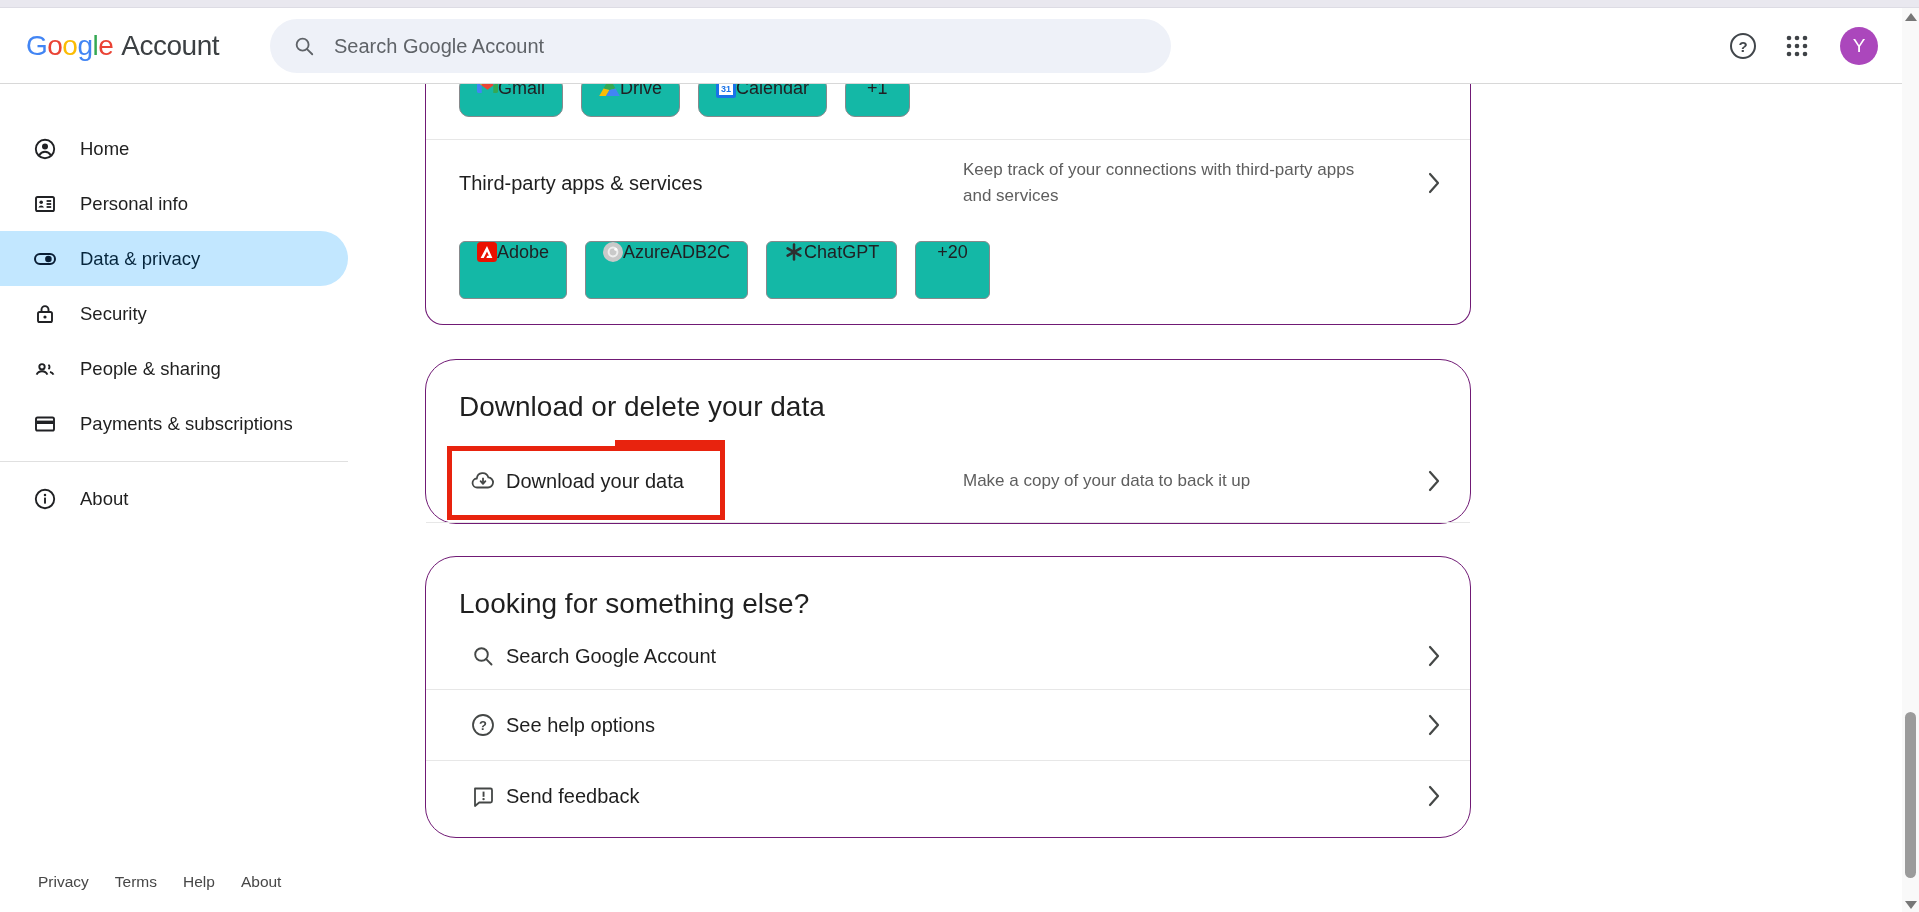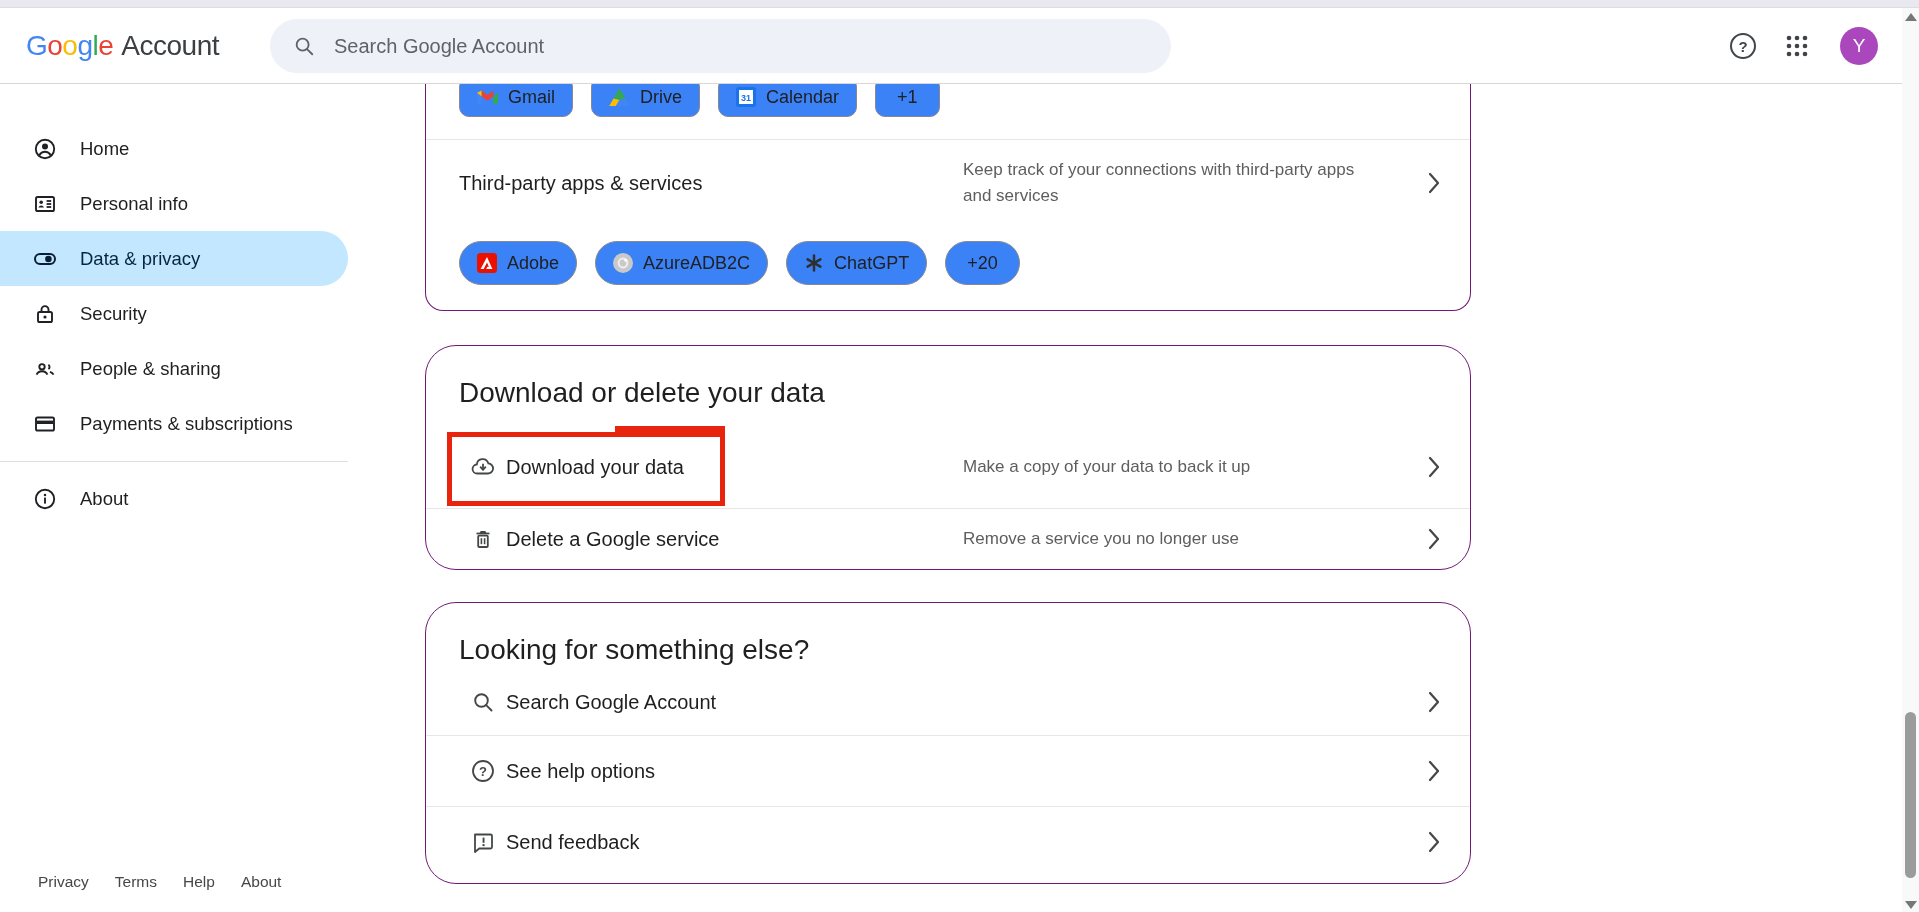--- a/index.html
+++ b/index.html
@@ -42,24 +42,24 @@
 
   
   .main{ position:absolute; left:425px; top:84px; width:1046px; z-index:5; }
   .card{ background:#fff; border:1px solid #701a75; border-radius:31px; position:relative; }
   .card.first{ border-top:none; border-radius:0 0 18px 18px; overflow:hidden; }
   .divider{ height:1px; background:#e7e7e7; }
 
   .chip-row{ display:flex; gap:18px; align-items:center; }
   .chip-row.r1{ margin:-7px 0 22px 33px; }
   .chip-row.r2{ margin:15px 0 25px 33px; }
-  .chip{ display:flex; align-items:center; gap:10px; border:1px solid #87898c;
+  .chip{ display:flex; align-items:flex-start; border:1px solid #87898c;
     border-radius:10px; padding:0 17px; height:40px; font-size:18px; font-weight:500;
-    color:#202124; cursor:pointer; background:#3b82f6; white-space:nowrap; }
-  .chip-row.r2 .chip{ height:44px; border-radius:22px; }
+    color:#202124; cursor:pointer; background:#14b8a6; white-space:nowrap; }
+  .chip-row.r2 .chip{ height:58px; border-radius:6px; }
   .chip.more{ padding:0 21px; }
 
   .link-row{ display:flex; align-items:center; padding:0 30px 0 44px; position:relative; cursor:pointer; }
   .link-row .ricon{ width:26px; height:26px; display:flex; align-items:center; justify-content:center; flex:none; }
   .link-row .rlabel{ margin-left:10px; font-size:20px; color:#1f1f1f; }
   .link-row .rdesc{ position:absolute; left:537px; width:420px; font-size:17px;
     color:#5e5e5e; line-height:1.55; }
   .link-row .chev{ margin-left:auto; display:flex; }
 
   .tp-row{ height:86px; }
@@ -321,38 +321,20 @@
       <span class="rdesc" style="width:460px">Make a copy of your data to back it up</span>
       <span class="chev">
         <svg width="12" height="22" viewBox="0 0 12 22">
             <path d="M2 2l8 9-8 9" fill="none" stroke="#444746" stroke-width="2.2" stroke-linecap="round" stroke-linejoin="round"></path>
           </svg>
       </span>
     </div>
 
     <div class="divider"></div>
 
-    <div class="link-row row-del">
-      <span class="ricon">
-        <svg width="24" height="24" viewBox="0 0 24 24">
-          <line x1="5.5" y1="6.5" x2="18.5" y2="6.5" stroke="#444746" stroke-width="1.8"></line>
-          <path d="M9.5 6.5 10.2 5h3.6l.7 1.5" fill="none" stroke="#444746" stroke-width="1.8"></path>
-          <rect x="7.2" y="8.6" width="9.6" height="11.4" rx="1" fill="none" stroke="#444746" stroke-width="1.8"></rect>
-          <line x1="10.4" y1="11.2" x2="10.4" y2="17.2" stroke="#444746" stroke-width="1.6"></line>
-          <line x1="13.6" y1="11.2" x2="13.6" y2="17.2" stroke="#444746" stroke-width="1.6"></line>
-        </svg>
-      </span>
-      <span class="rlabel">Delete a Google service</span>
-      <span class="rdesc" style="width:460px">Remove a service you no longer use</span>
-      <span class="chev">
-        <svg width="12" height="22" viewBox="0 0 12 22">
-            <path d="M2 2l8 9-8 9" fill="none" stroke="#444746" stroke-width="2.2" stroke-linecap="round" stroke-linejoin="round"></path>
-          </svg>
-      </span>
-    </div>
   </section>
 
   <section class="card card3">
     <h2>Looking for something else?</h2>
 
     <div class="link-row row-search">
       <span class="ricon">
         <svg width="24" height="24" viewBox="0 0 24 24">
             <circle cx="10.5" cy="10.5" r="6.3" fill="none" stroke="#444746" stroke-width="1.9"></circle>
             <line x1="15.2" y1="15.2" x2="20.5" y2="20.5" stroke="#444746" stroke-width="1.9" stroke-linecap="round"></line>

